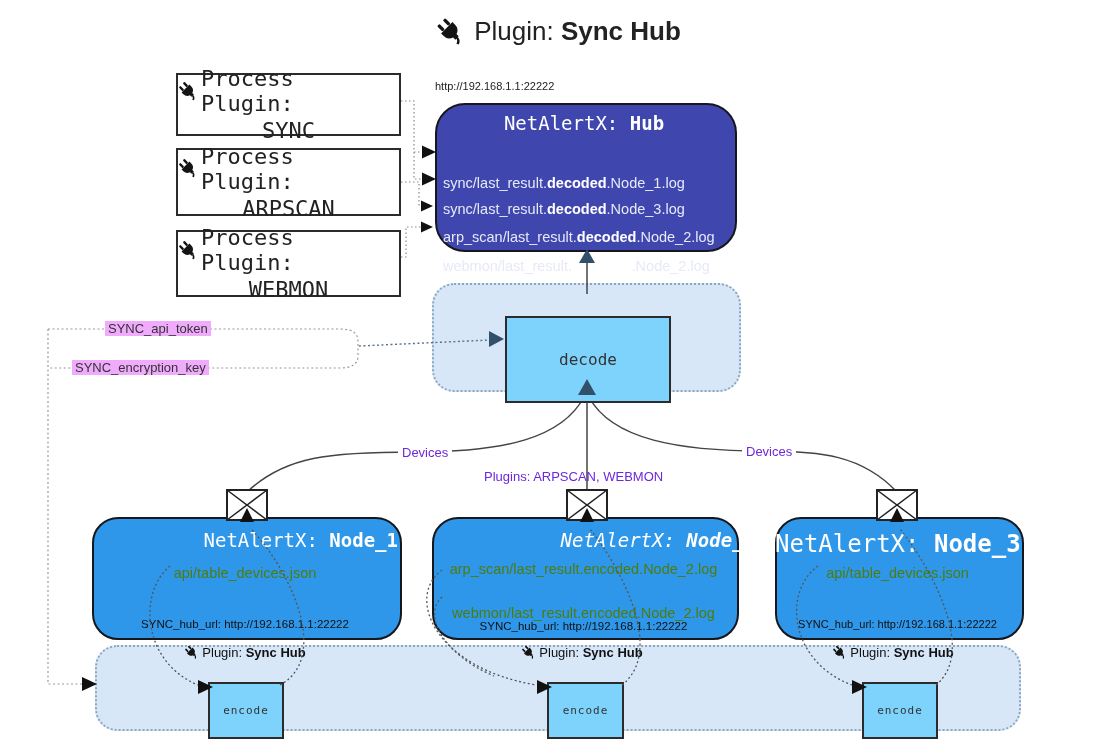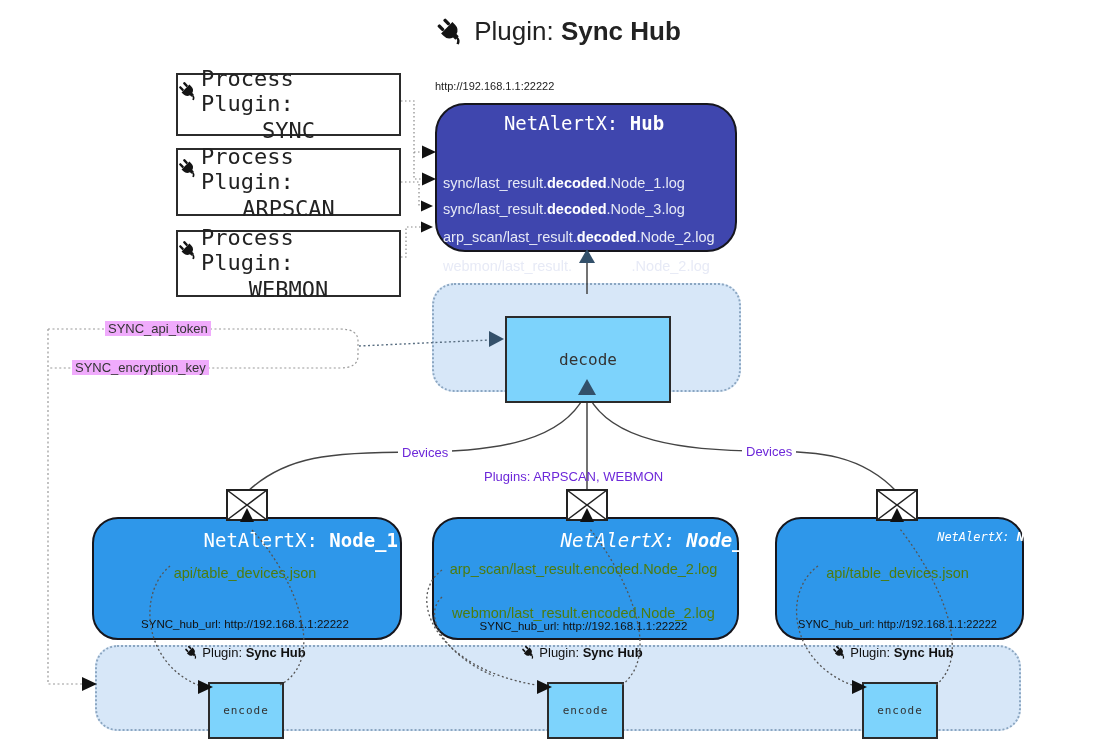--- a/index.html
+++ b/index.html
@@ -138,21 +138,21 @@
 <div class="abs node-line content" style="left:92px;width:306px;top:565px;">api/table_devices.json</div>
 <div class="abs node-url content" style="left:92px;width:306px;">SYNC_hub_url: http://192.168.1.1:22222</div>
 
 <div class="abs node-box content" style="left:432px;width:303px;height:119px;"></div>
 <div class="abs node-title mono content" style="left:452px;width:303px;font-style:italic;"><span>NetAlertX: </span><b>Node_2</b></div>
 <div class="abs node-line content" style="left:432px;width:303px;top:561px;">arp_scan/last_result.encoded.Node_2.log</div>
 <div class="abs node-line content" style="left:432px;width:303px;top:589px;margin-top:16px;">webmon/last_result.encoded.Node_2.log</div>
 <div class="abs node-url content" style="left:432px;width:303px;top:620px;">SYNC_hub_url: http://192.168.1.1:22222</div>
 
 <div class="abs node-box content" style="left:775px;width:245px;height:119px;"></div>
-<div class="abs node-title mono content" style="left:815px;width:245px;font-size:12px;top:530px;font-style:italic;"><span>NetAlertX: </span><b>Node_3</b></div>
+<div class="abs node-title mono content" style="left:775px;width:245px;font-size:24px;top:530px;"><span>NetAlertX: </span><b>Node_3</b></div>
 <div class="abs node-line content" style="left:775px;width:245px;top:565px;">api/table_devices.json</div>
 <div class="abs node-url content" style="left:775px;width:245px;font-size:11px;">SYNC_hub_url: http://192.168.1.1:22222</div>
 
 <div class="abs panel bottom-bar content"></div>
 <div class="abs enc-label content" style="left:245px;">
   <svg class="plug-sm">
       <use href="#plug"></use>
     </svg>
   <span><span>Plugin: </span><b>Sync Hub</b></span>
   </div>

